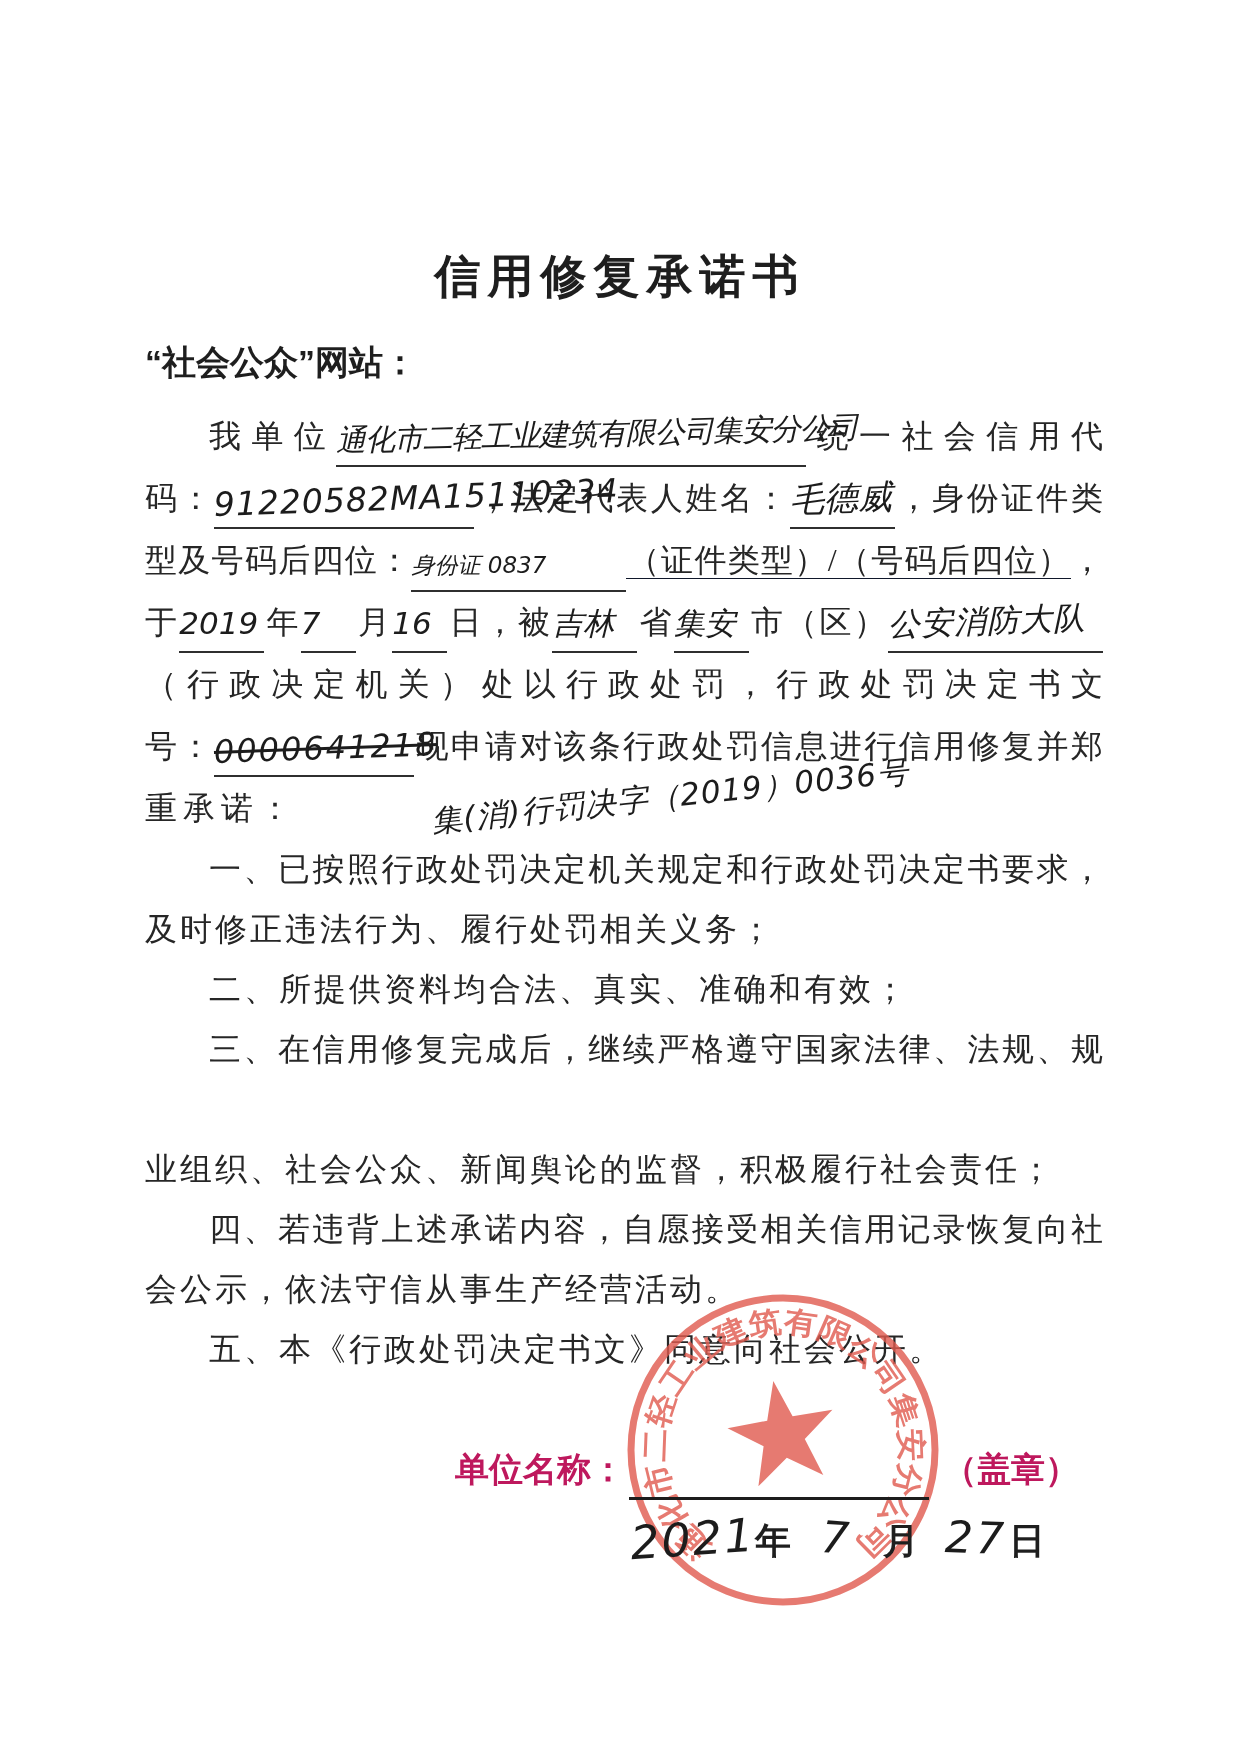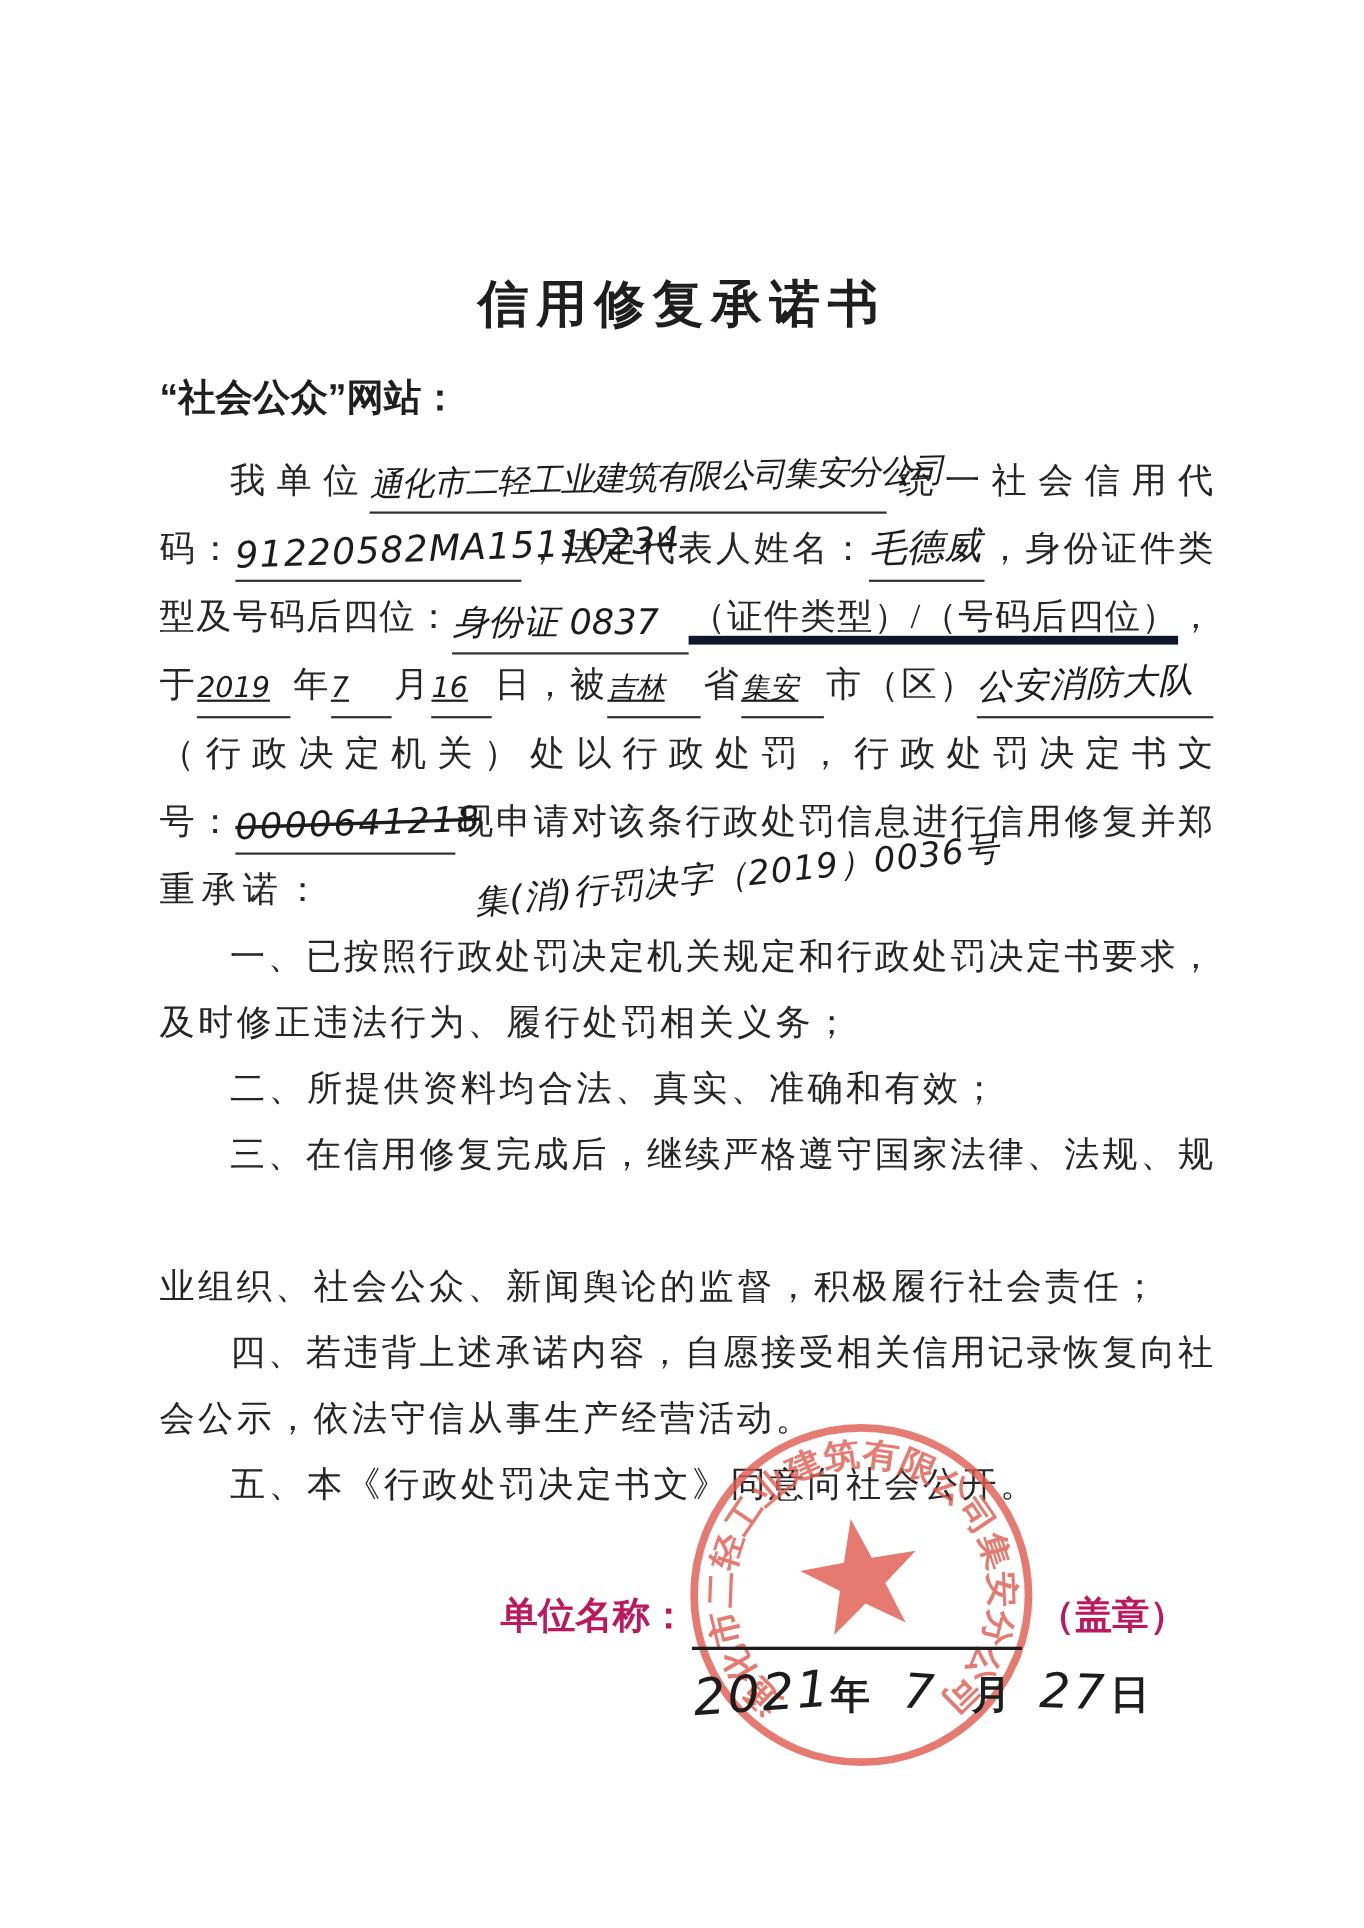--- a/index.html
+++ b/index.html
@@ -28,29 +28,29 @@
     display:inline-block;height:48px;line-height:48px;vertical-align:bottom;
     border-bottom:2px solid #2f2f2f;text-align:center;overflow:visible;
   }
   .hw{
     font-family:"DejaVu Sans",sans-serif;font-style:italic;color:#1c1c1c;
     display:inline-block;white-space:nowrap;
   }
   .hw-company{font-size:30px;letter-spacing:-1px;transform:rotate(-1.5deg) translateY(-8px);}
   .hw-code{font-size:33px;letter-spacing:1px;transform:rotate(-2deg) translateY(-5px);}
   .hw-name{font-size:34px;transform:rotate(-2deg) translateY(-5px);}
-  .hw-id{font-size:32px;transform:translateY(-4px);}
-  .hw-small{font-size:26px;transform:translateY(-4px);text-decoration:underline;}
+  .hw-id{font-size:23px;transform:translateY(-4px);}
+  .hw-small{font-size:31px;transform:translateY(-4px);}
   .hw-auth{font-size:32px;letter-spacing:1px;transform:rotate(-2deg) translateY(-6px);}
   .hw-crossed{font-size:32px;letter-spacing:2px;text-decoration:line-through;transform:rotate(-2deg) translateY(-3px);}
   .l7{position:relative;letter-spacing:6px;}
   .hw-docno{position:absolute;left:285px;top:-12px;font-size:31px;transform:rotate(-6deg);letter-spacing:1px;}
   .w470{width:470px;} .w260{width:260px;} .w105{width:105px;} .w215{width:215px;}
   .w85{width:85px;} .w55{width:55px;} .w75{width:75px;} .w235{width:215px;} .w200{width:200px;}
-  .u-print{border-bottom:8px solid #0f172a;display:inline;}
+  .u-print{border-bottom:1px solid #0f172a;display:inline;}
   .stamp{position:absolute;left:590px;top:1258px;}
   .unit-line{
     position:absolute;top:1438px;left:455px;height:62px;line-height:62px;
     font-family:"Liberation Sans",sans-serif;font-weight:700;font-size:34px;color:#be185d;
   }
   .unit-underline{
     display:inline-block;width:300px;height:46px;vertical-align:bottom;
     border-bottom:3px solid #1d1d1d;margin:0 14px 0 4px;
   }
   .date-line{

